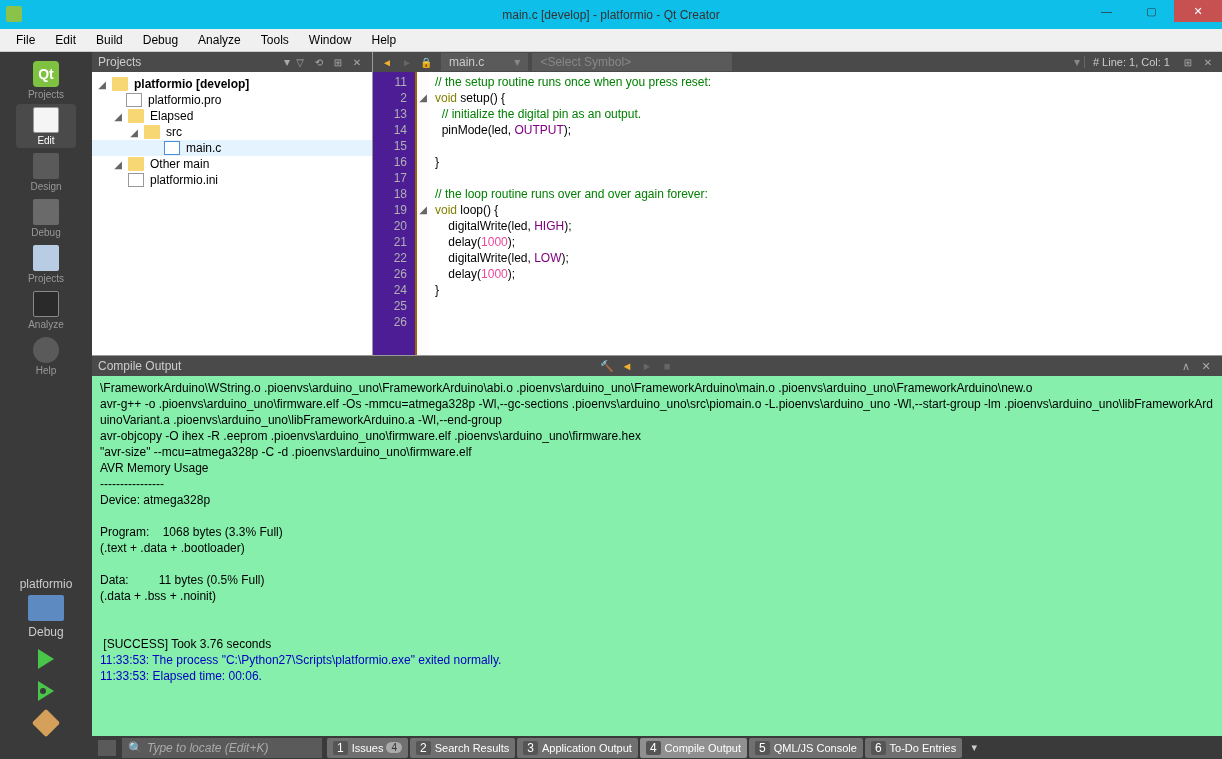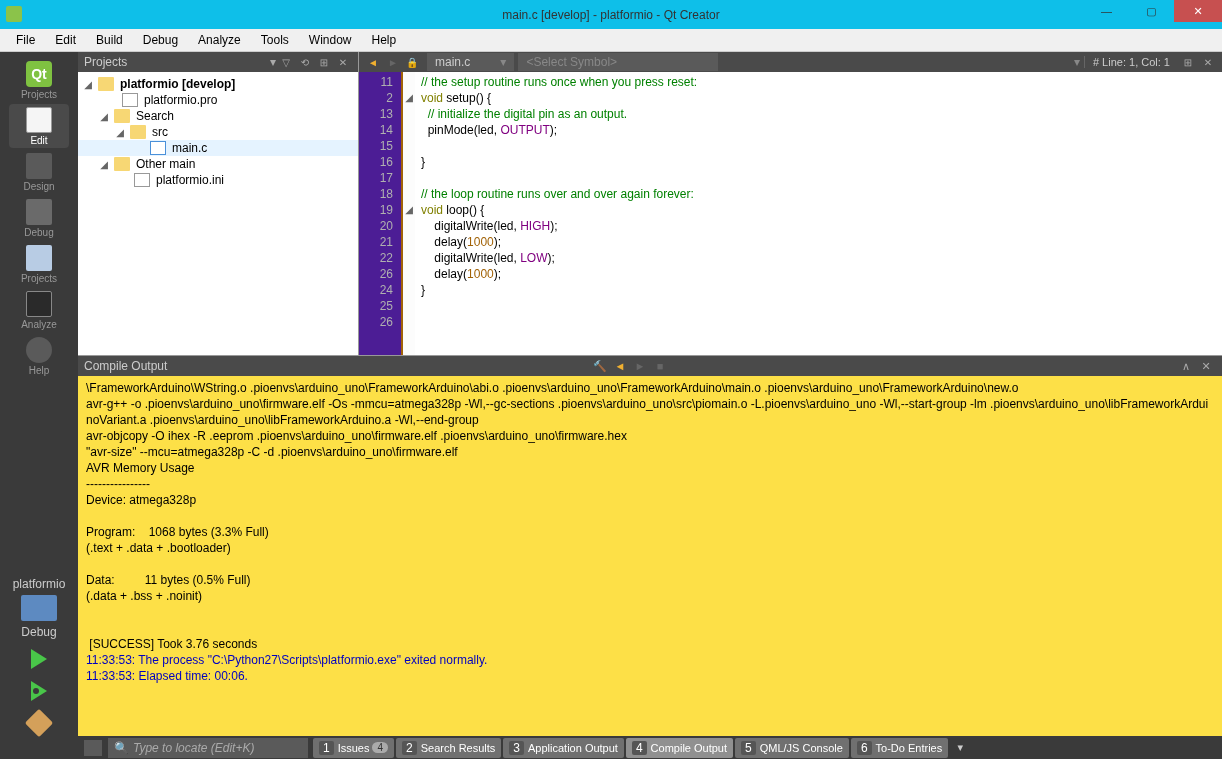--- a/index.html
+++ b/index.html
@@ -6,21 +6,21 @@
 body{width:1222px;height:759px;background:#f0f0f0;overflow:hidden;display:flex;flex-direction:column}
 .titlebar{height:29px;background:#0ebfe9;display:flex;align-items:center;justify-content:center;position:relative;color:#333}
 .titlebar-icon{position:absolute;left:6px;top:6px;width:16px;height:16px;background:#8bc34a;border-radius:2px}
 .titlebar-text{font-size:12px}
 .window-controls{position:absolute;right:0;top:0;display:flex}
 .win-btn{width:45px;height:22px;display:flex;align-items:center;justify-content:center;color:#333;font-size:11px}
 .win-btn.close{background:#c75050;color:#fff;width:48px}
 .menubar{height:23px;background:#f0f0f0;border-bottom:1px solid #ccc;display:flex;align-items:center;padding:0 6px}
 .menu-item{padding:3px 10px}
 .main-area{flex:1;display:flex;overflow:hidden}
-.left-sidebar{width:78px;background:#3a3a3a;display:flex;flex-direction:column;align-items:center;padding-top:6px}
+.left-sidebar{width:92px;background:#3a3a3a;display:flex;flex-direction:column;align-items:center;padding-top:6px}
 .mode-btn{width:60px;height:44px;display:flex;flex-direction:column;align-items:center;justify-content:center;color:#989898;font-size:10px;margin-bottom:2px;border-radius:4px}
 .mode-btn.active{background:#4a4a4a;color:#fff}
 .mode-btn.welcome .icon{width:26px;height:26px;background:#7fc241;border-radius:4px;margin-bottom:2px;display:flex;align-items:center;justify-content:center;color:#fff;font-weight:bold;font-size:14px}
 .mode-btn .icon{width:26px;height:26px;margin-bottom:2px;background:#ccc;border-radius:2px}
 .mode-btn.edit .icon{background:#f5f5f5;border:1px solid #999}
 .mode-btn.design .icon,.mode-btn.help .icon{background:#5a5a5a}
 .mode-label{font-size:10px}
 .sidebar-spacer{flex:1}
 .sidebar-bottom{display:flex;flex-direction:column;align-items:center;padding-bottom:20px}
 .kit-btn{width:60px;color:#ccc;font-size:10px;text-align:center;margin-bottom:4px}
@@ -56,27 +56,27 @@
 .line-info{color:#ccc;font-size:11px;padding:0 8px;border-left:1px solid #666}
 .editor-body{flex:1;display:flex;overflow:hidden;font-family:Consolas,monospace;font-size:13px}
 .gutter{width:44px;background:#4c1d95;color:#b0b0b0;text-align:right;padding:2px 8px 2px 0;border-right:2px solid #a16207}
 .gutter-line{height:16px;line-height:16px}
 .fold-col{width:12px;background:#fcfcfc;padding:2px 0}
 .fold-mark{height:16px;line-height:16px;text-align:center;color:#666;font-size:10px}
 .code{flex:1;padding:2px 6px;white-space:pre;line-height:16px}
 .c-comment{color:#008000}
 .c-keyword{color:#808000}
 .c-type{color:#800080}
-.c-num{color:#a16207}
+.c-num{color:#ec4899}
 .output-panel{height:381px;display:flex;flex-direction:column;border-top:1px solid #999}
 .output-header{height:20px;background:#4a4a4a;color:#ccc;display:flex;align-items:center;padding:0 6px;font-size:11px}
 .output-header-title{flex:1}
 .out-btn{width:18px;height:16px;color:#aaa;display:flex;align-items:center;justify-content:center;font-size:11px;margin:0 1px}
 .out-btn.hl{color:#f0b030}
-.output-body{flex:1;background:#fde047;padding:4px 8px;font-family:Consolas,monospace;font-size:13px;line-height:16px;overflow:auto;white-space:pre-wrap;word-break:break-all}
+.output-body{flex:1;background:#86efac;padding:4px 8px;font-family:Consolas,monospace;font-size:13px;line-height:16px;overflow:auto;white-space:pre-wrap;word-break:break-all}
 .out-blue{color:#0000c0}
 .statusbar{height:23px;background:#3a3a3a;display:flex;align-items:center;padding:0 4px}
 .sb-icon{width:18px;height:16px;background:#5a5a5a;margin:0 2px}
 .search-box{flex:0 0 200px;background:#5a5a5a;color:#aaa;padding:3px 6px;font-size:11px;margin:0 4px;display:flex;align-items:center}
 .sb-tab{background:#707070;color:#fff;padding:3px 6px;font-size:11px;margin:0 1px;display:flex;align-items:center;border-radius:2px}
 .sb-tab .num{background:#555;padding:0 4px;margin-right:4px;border-radius:2px}
 .sb-tab.active{background:#909090}
 .badge{background:#aaa;color:#333;border-radius:7px;padding:0 5px;margin-left:3px;font-size:10px}
 </style>
 </head>
@@ -162,44 +162,44 @@
           <span class="panel-header-btn">⟲</span>
           <span class="panel-header-btn">⊞</span>
           <span class="panel-header-btn">✕</span>
         </div>
         <div class="tree">
           <div class="tree-item" style="padding-left:4px">
               <span class="tree-toggle">◢</span>
               <span class="tree-icon folder-icon"></span>
               <span class="tree-label bold">platformio [develop]</span>
             </div>
-          <div class="tree-item" style="padding-left:40px">
+          <div class="tree-item" style="padding-left:30px">
               <span class="tree-icon file-icon"></span>
               <span class="tree-label">platformio.pro</span>
             </div>
           <div class="tree-item" style="padding-left:20px">
               <span class="tree-toggle">◢</span>
               <span class="tree-icon folder-icon"></span>
-              <span class="tree-label">Search</span>
+              <span class="tree-label">Elapsed</span>
             </div>
           <div class="tree-item" style="padding-left:36px">
               <span class="tree-toggle">◢</span>
               <span class="tree-icon folder-icon"></span>
               <span class="tree-label">src</span>
             </div>
           <div class="tree-item selected" style="padding-left:68px">
               <span class="tree-icon c-icon"></span>
               <span class="tree-label">main.c</span>
             </div>
           <div class="tree-item" style="padding-left:20px">
               <span class="tree-toggle">◢</span>
               <span class="tree-icon folder-icon"></span>
               <span class="tree-label">Other main</span>
             </div>
-          <div class="tree-item" style="padding-left:52px">
+          <div class="tree-item" style="padding-left:32px">
               <span class="tree-icon file-icon"></span>
               <span class="tree-label">platformio.ini</span>
             </div>
         </div>
       </div>
 
       <div class="editor-area">
         <div class="editor-toolbar">
           <span class="tb-btn tb-nav">◄</span>
           <span class="tb-btn" style="color:#666">►</span>

